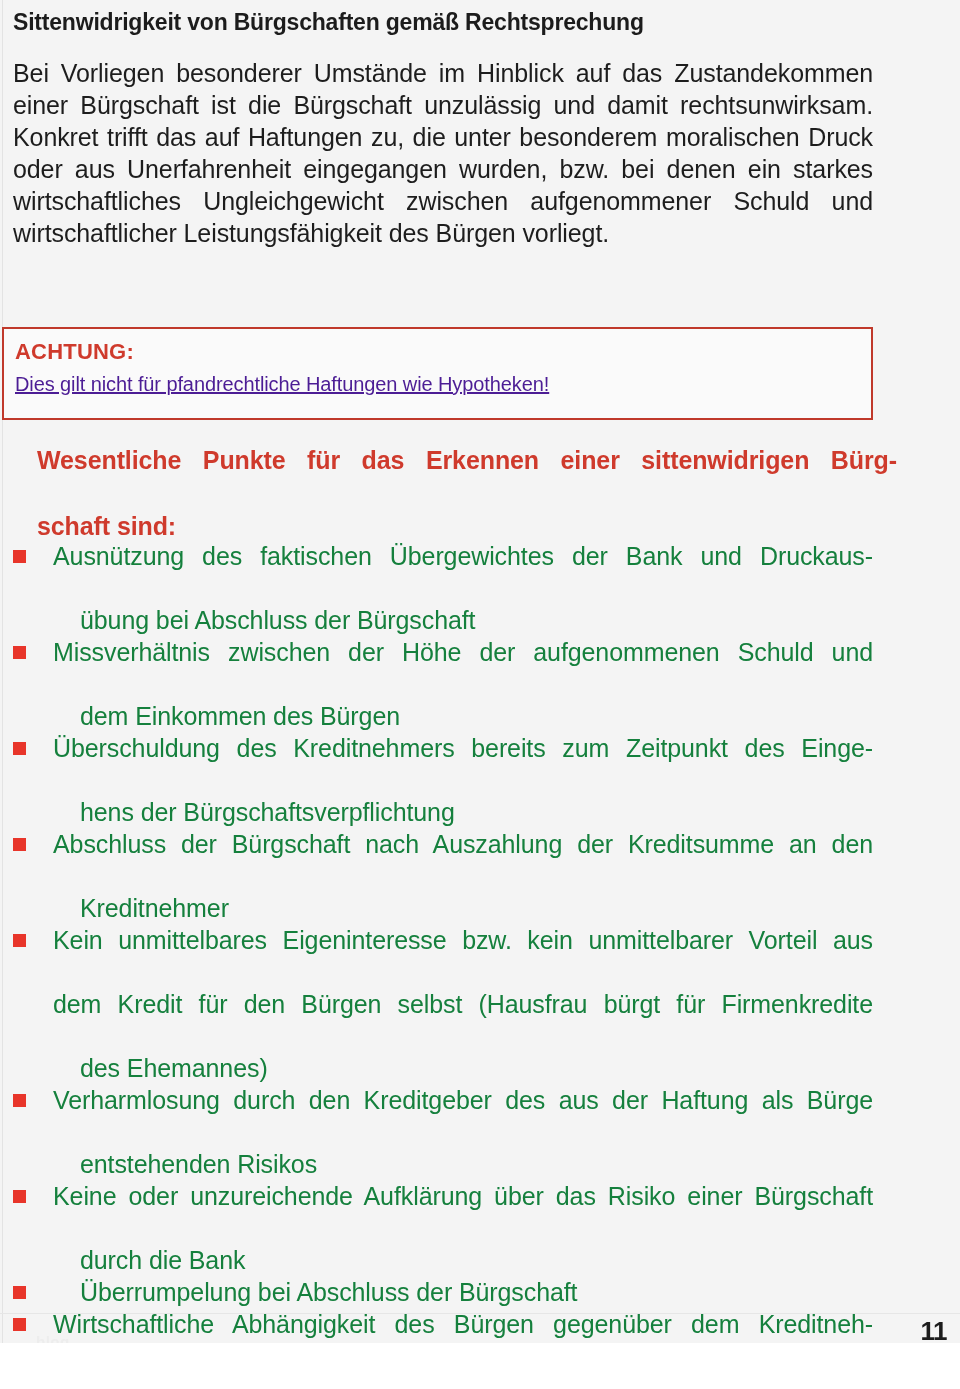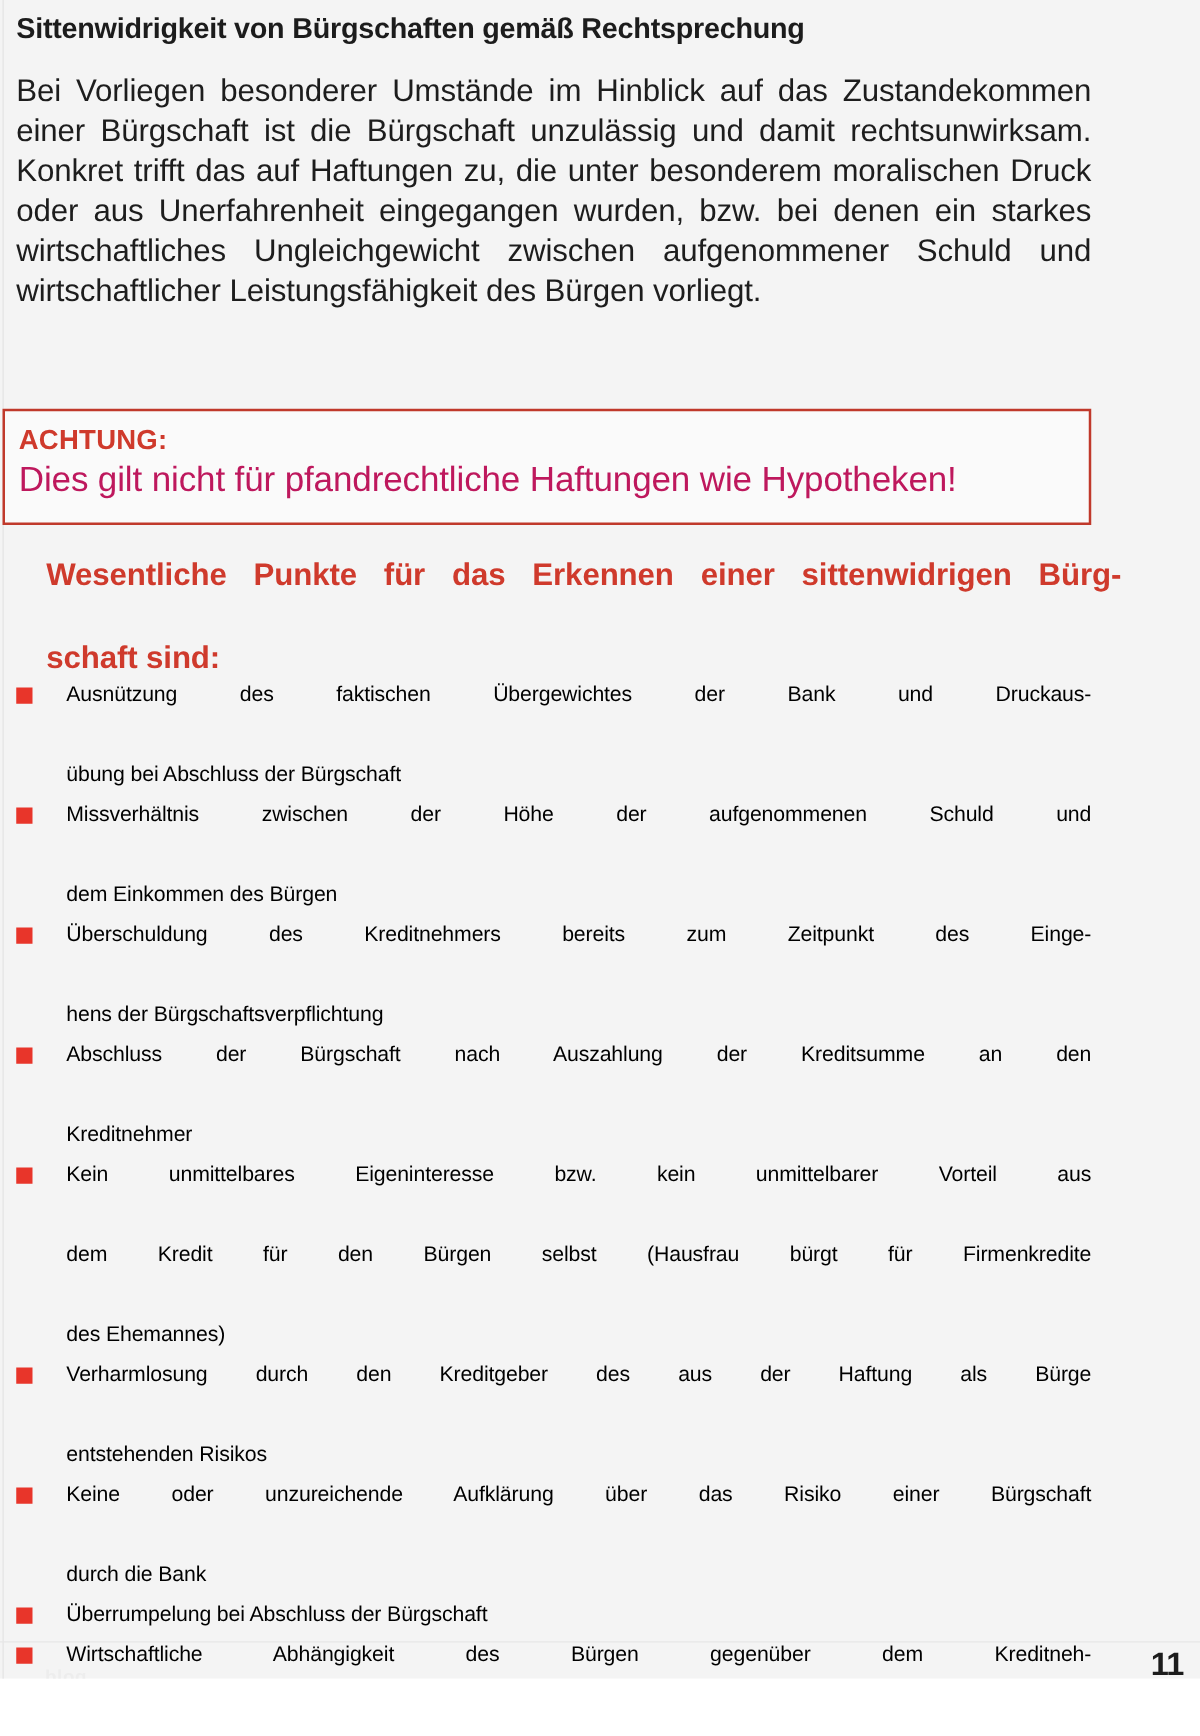--- a/index.html
+++ b/index.html
@@ -76,25 +76,26 @@
     padding: 10px 0 0 11px;
   }
   .notice-title {
     font-size: 22px;
     font-weight: bold;
     color: #cf3a2c;
     letter-spacing: 0.2px;
     line-height: 26px;
   }
   .notice-text {
-    font-size: 28px;
+    font-size: 20px;
     line-height: 30px;
-    color: #be185d;
+    color: #4c1d95;
     margin-top: 4px;
     letter-spacing: -0.1px;
+    text-decoration: underline;
   }
 
   .section-heading {
     position: absolute;
     left: 13px;
     top: 444px;
     width: 860px;
     font-size: 25px;
     font-weight: bold;
     color: #cf3a2c;
@@ -122,23 +123,23 @@
     left: 13px;
     top: 540px;
     width: 860px;
     margin: 0;
     padding: 0;
     list-style: none;
   }
   .bullet-item {
     position: relative;
     padding-left: 40px;
-    font-size: 17px;
+    font-size: 25px;
     line-height: 32px;
-    color: #000000;
+    color: #15803d;
     letter-spacing: -0.1px;
   }
   .bullet-marker {
     position: absolute;
     left: 0;
     top: 10px;
     width: 13px;
     height: 13px;
     background: #e8352a;
   }
@@ -147,20 +148,21 @@
     text-align: justify;
   }
   .bullet-text .ln-justify:after {
     content: "";
     display: inline-block;
     width: 100%;
   }
   .bullet-text .ln-last {
     display: block;
     text-align: left;
+    margin-left: 27px;
   }
 
   .watermark {
     position: absolute;
     left: 36px;
     top: 1333px;
     font-size: 15px;
     font-weight: bold;
     color: #ededed;
     letter-spacing: 0.5px;

